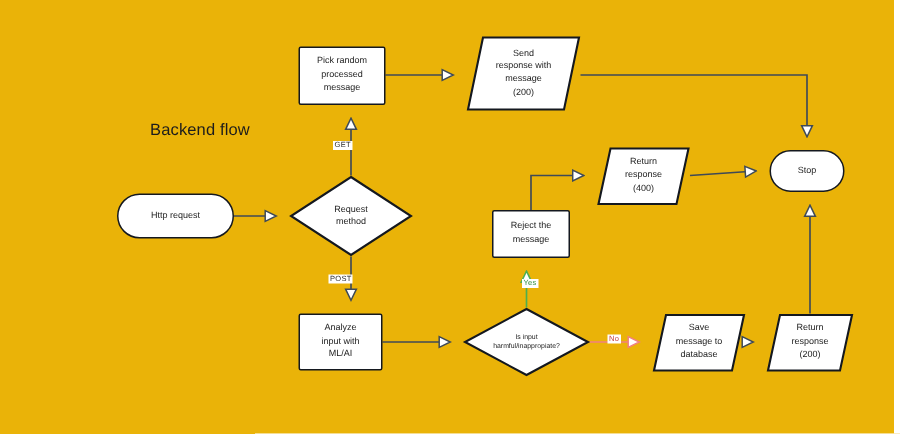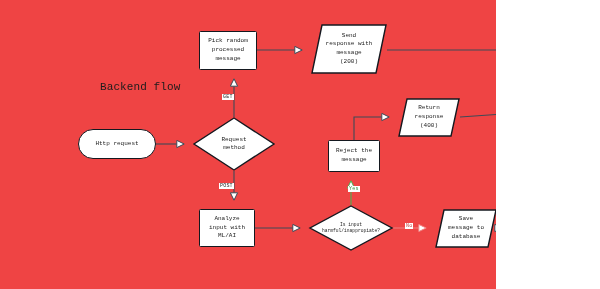--- a/index.html
+++ b/index.html
@@ -2,24 +2,24 @@
 <html><head>
 <meta charset="utf-8">
 <style>
   html, body {
     margin: 0;
     padding: 0;
     background: #ffffff;
   }
   #canvas {
     position: relative;
-    width: 496px;
+    width: 596px;
     height: 289px;
-    background: #ef4444;
-    font-family: Liberation Mono, monospace;
+    background: #eab308;
+    font-family: Liberation Sans, sans-serif;
     overflow: hidden;
   }
   #edges {
     position: absolute;
     left: 0;
     top: 0;
     width: 600px;
     height: 289px;
   }
   .node {

